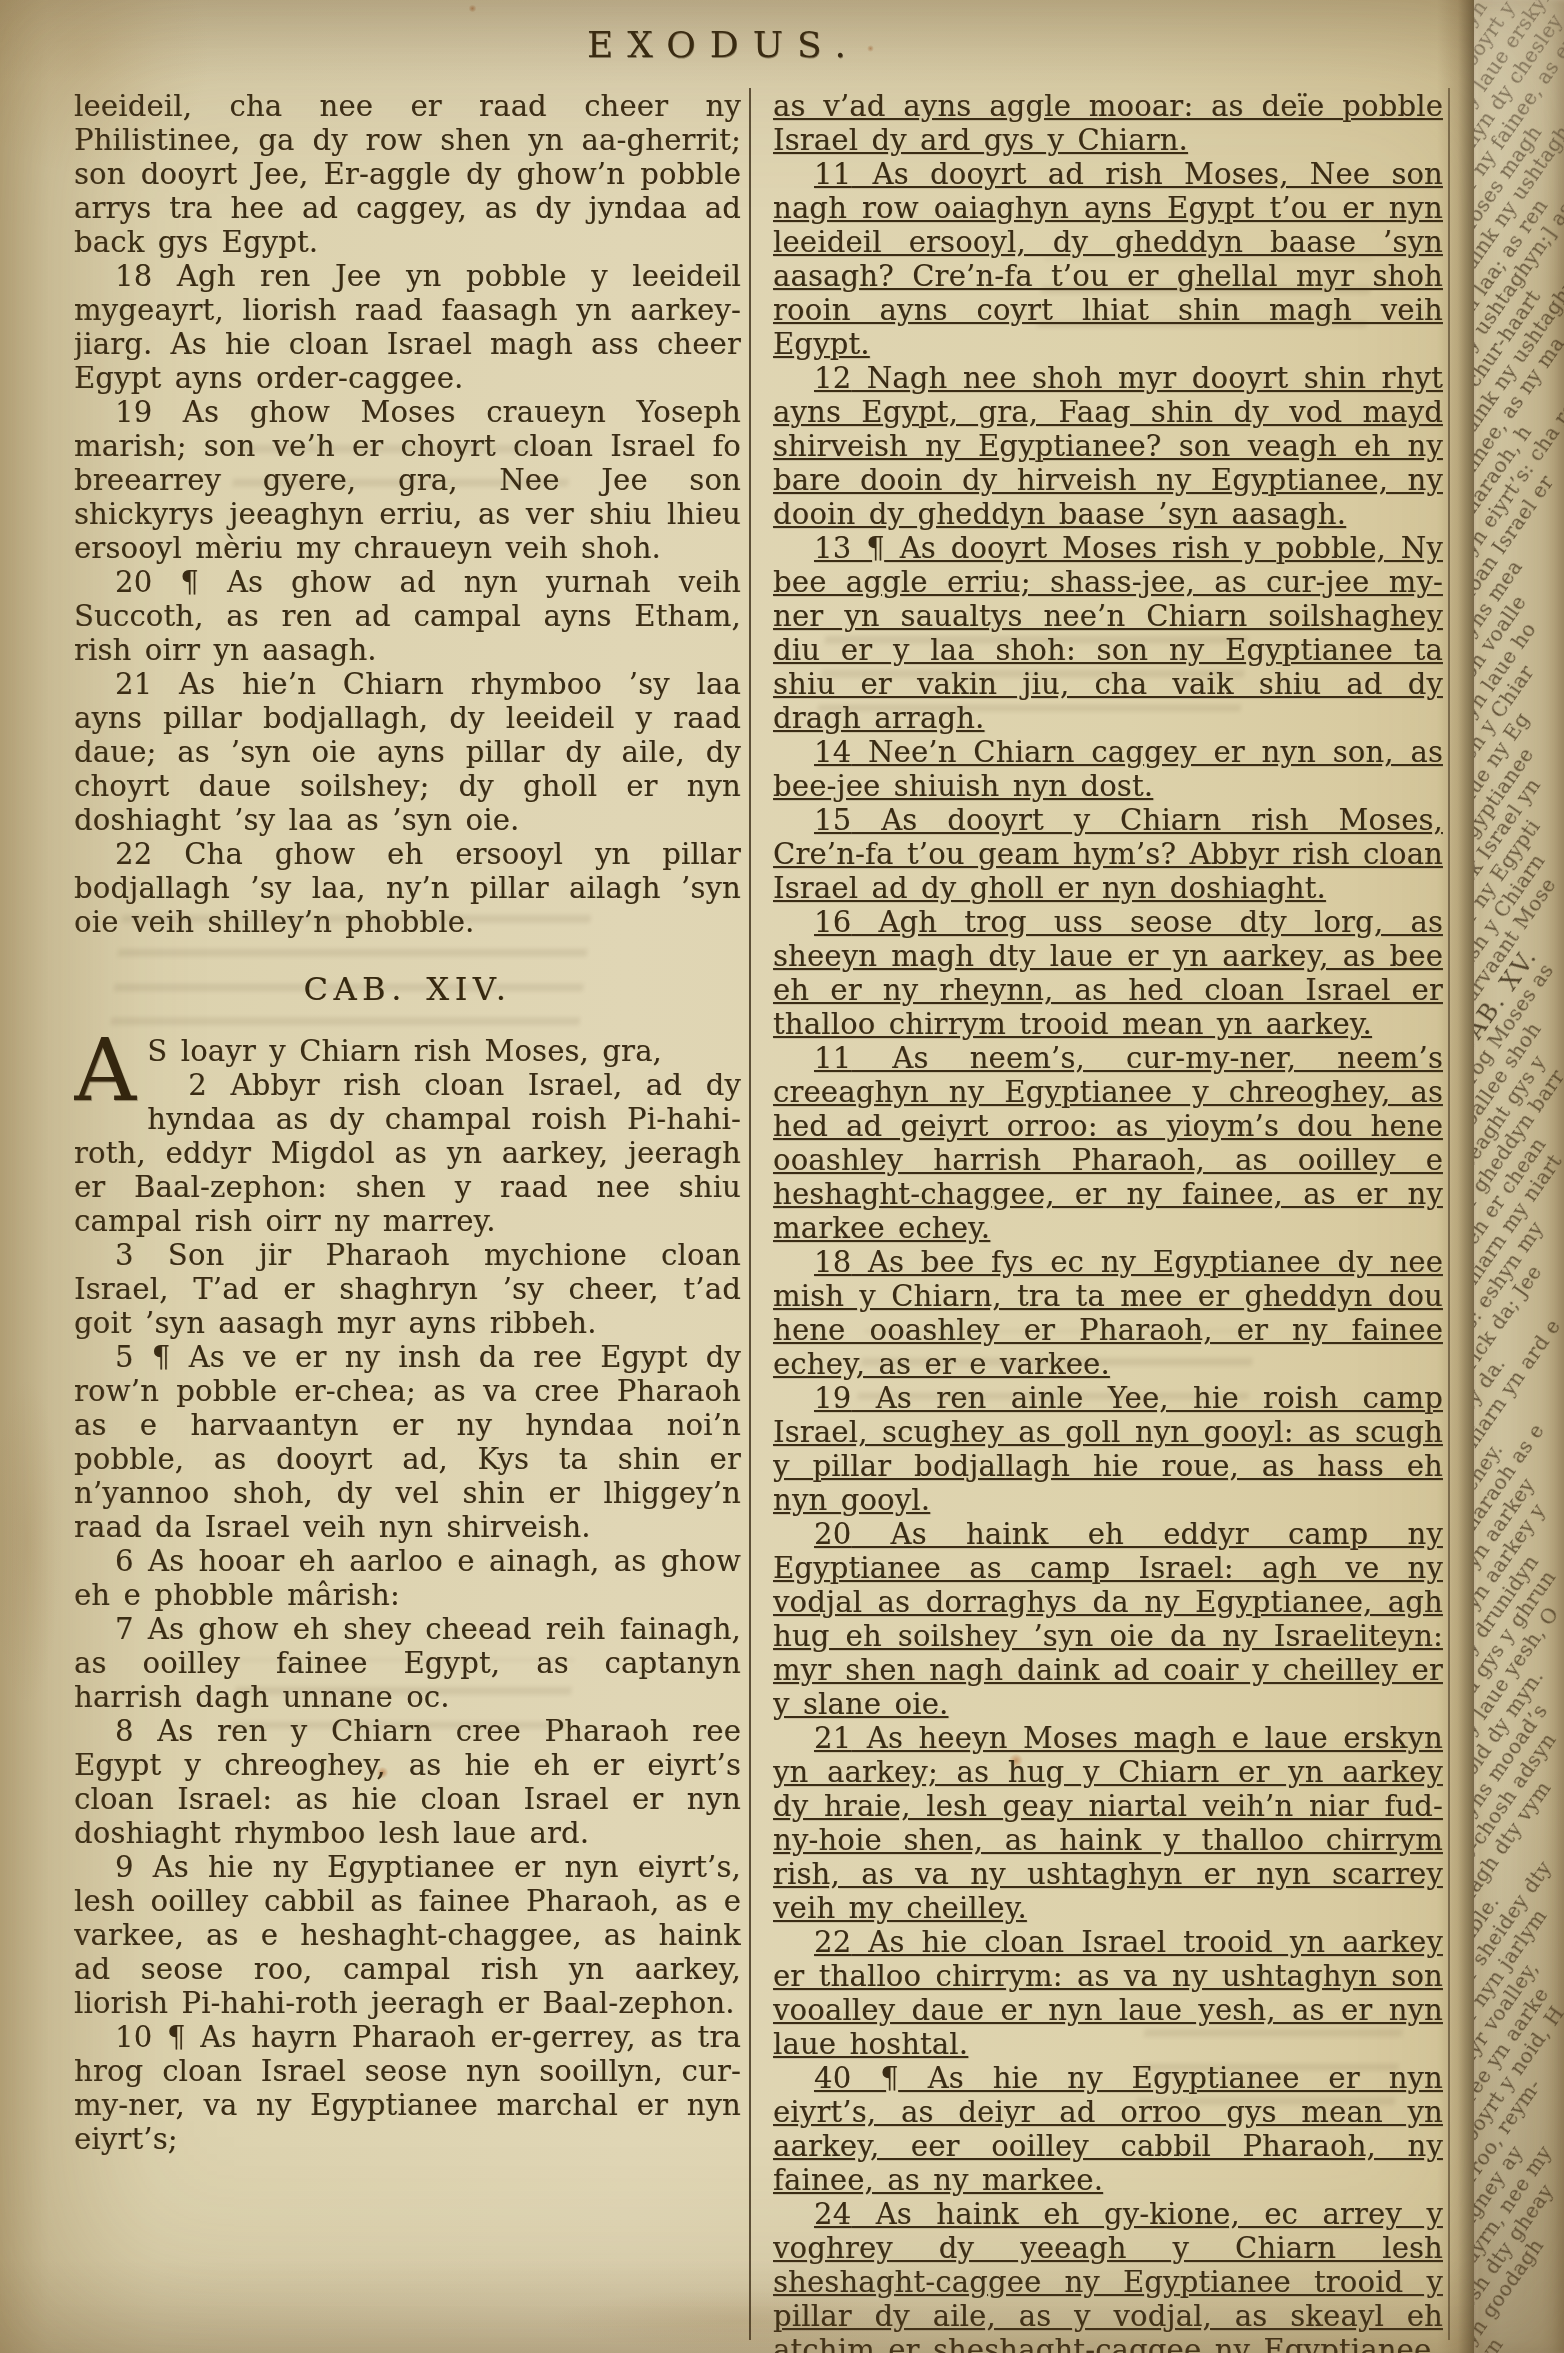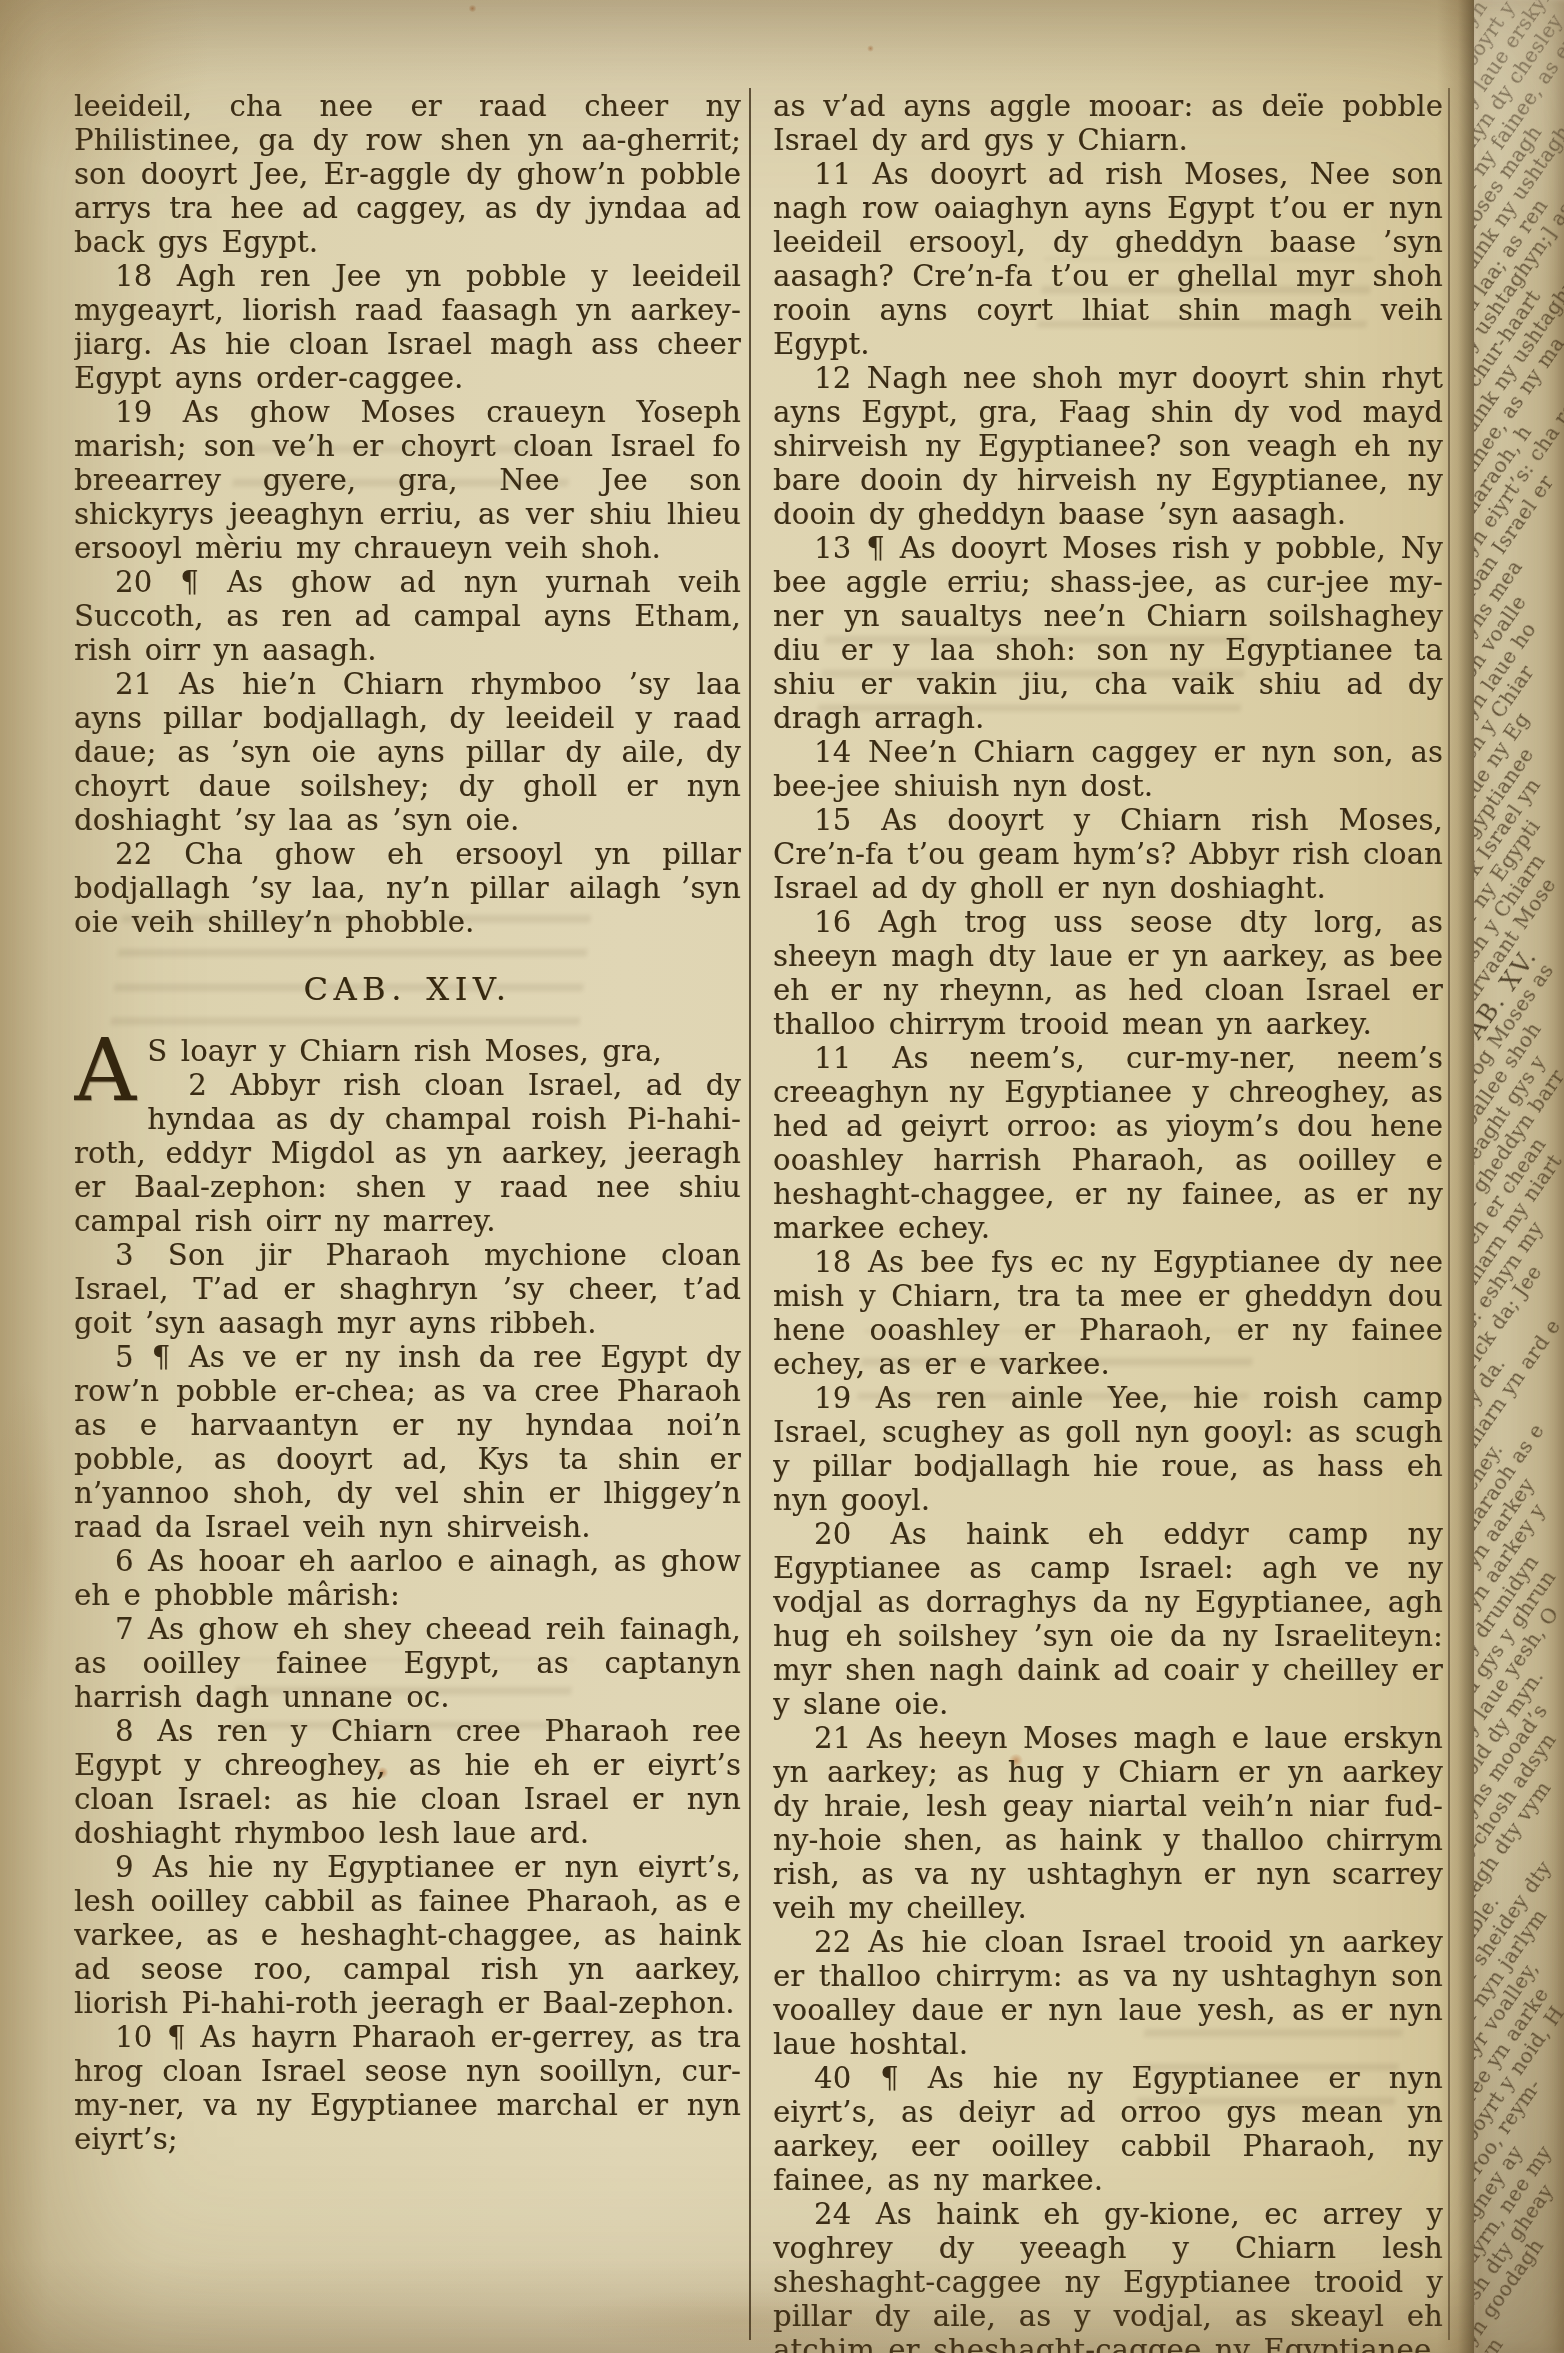--- a/index.html
+++ b/index.html
@@ -22,21 +22,21 @@
     letter-spacing:14px;color:#33260f;
     text-shadow:0.5px 0.5px 0.6px rgba(51,38,15,.45);
   }
   .col{
     position:absolute;top:89px;height:2265px;overflow:hidden;
     font-size:29px;line-height:34px;text-align:justify;
     color:#3a2c15;letter-spacing:0.2px;word-spacing:3.9px;
     text-shadow:0.4px 0.4px 0.5px rgba(58,44,21,.35);
   }
   .col-left{left:74px;width:667px;}
-  .col-right{left:773px;width:670px;}
+  .col-right{left:773px;width:670px;text-decoration:underline;}
   .verse{margin:0;text-indent:41px;}
   .verse.frag{text-indent:0;}
   .verse.opening{text-indent:0;}
   .vnum{white-space:nowrap;margin-top:10px;}
   .chapter{
     text-align:center;font-size:32px;letter-spacing:5.5px;
     margin:33px 0 28px;text-indent:0;color:#36280f;
   }
   .dropcap{
     float:left;font-size:86px;line-height:67px;
@@ -100,20 +100,21 @@
   <div class="stain stain-g"></div>
 
   <div class="smudge smudge-1"></div>
   <div class="smudge smudge-2"></div>
   <div class="smudge smudge-3"></div>
   <div class="smudge smudge-4"></div>
   <div class="smudge smudge-5"></div>
   <div class="smudge smudge-6"></div>
   <div class="smudge smudge-7"></div>
 
+  <h1 class="page-title">EXODUS.</h1>
 
   <div class="rule rule-center"></div>
   <div class="rule rule-right"></div>
 
   <div class="col col-left">
       <p class="verse frag">leeideil, cha nee er raad cheer ny Philistinee, ga dy row shen yn aa-gherrit; son dooyrt Jee, Er-aggle dy ghow’n pobble arrys tra hee ad caggey, as dy jyndaa ad back gys Egypt.</p>
       <p class="verse"><span class="vnum">18</span> Agh ren Jee yn pobble y leeideil mygeayrt, liorish raad faasagh yn aarkey-jiarg. As hie cloan Israel magh ass cheer Egypt ayns order-caggee.</p>
       <p class="verse"><span class="vnum">19</span> As ghow Moses craueyn Yoseph marish; son ve’h er choyrt cloan Israel fo breearrey gyere, gra, Nee Jee son shickyrys jeeaghyn erriu, as ver shiu lhieu ersooyl mèriu my chraueyn veih shoh.</p>
       <p class="verse"><span class="vnum">20 ¶</span> As ghow ad nyn yurnah veih Succoth, as ren ad campal ayns Etham, rish oirr yn aasagh.</p>
       <p class="verse"><span class="vnum">21</span> As hie’n Chiarn rhymboo ’sy laa ayns pillar bodjallagh, dy leeideil y raad daue; as ’syn oie ayns pillar dy aile, dy choyrt daue soilshey; dy gholl er nyn doshiaght ’sy laa as ’syn oie.</p>

